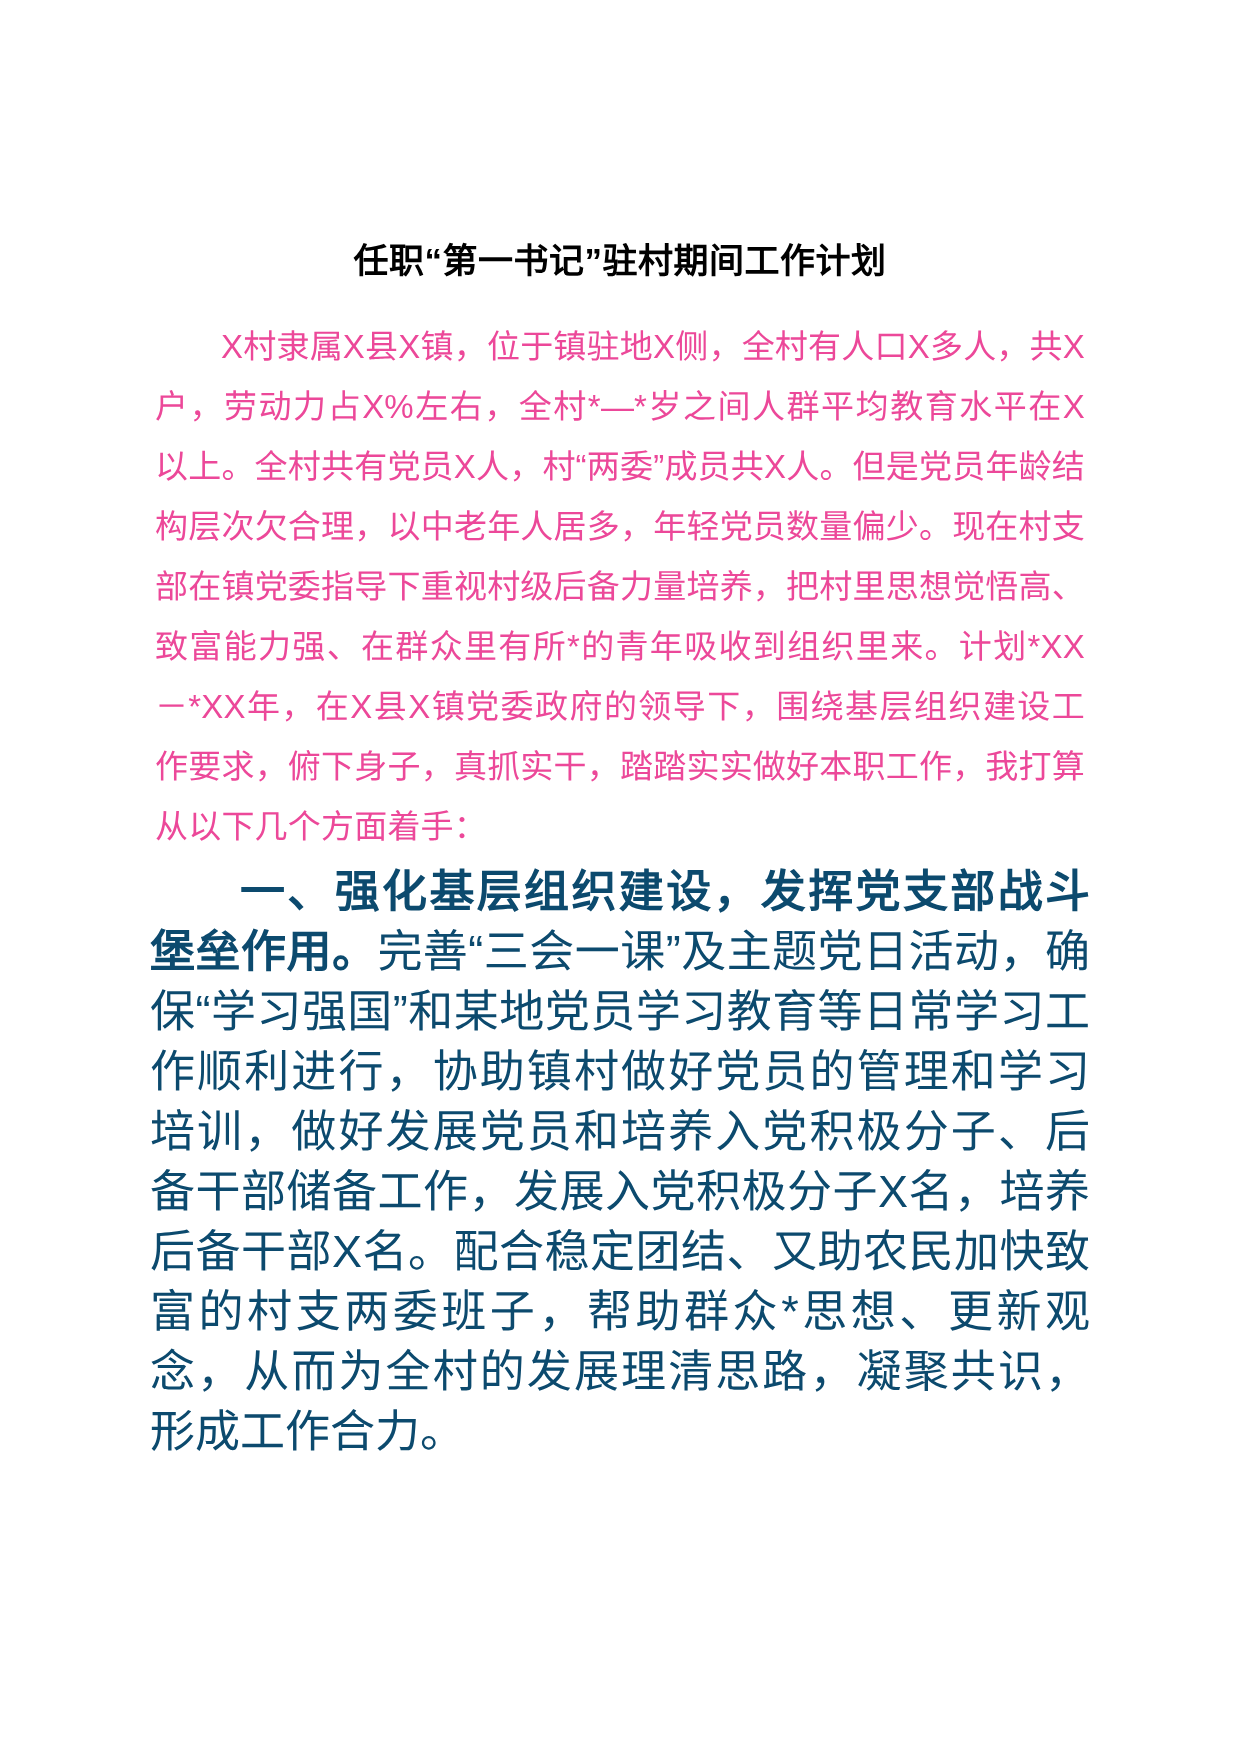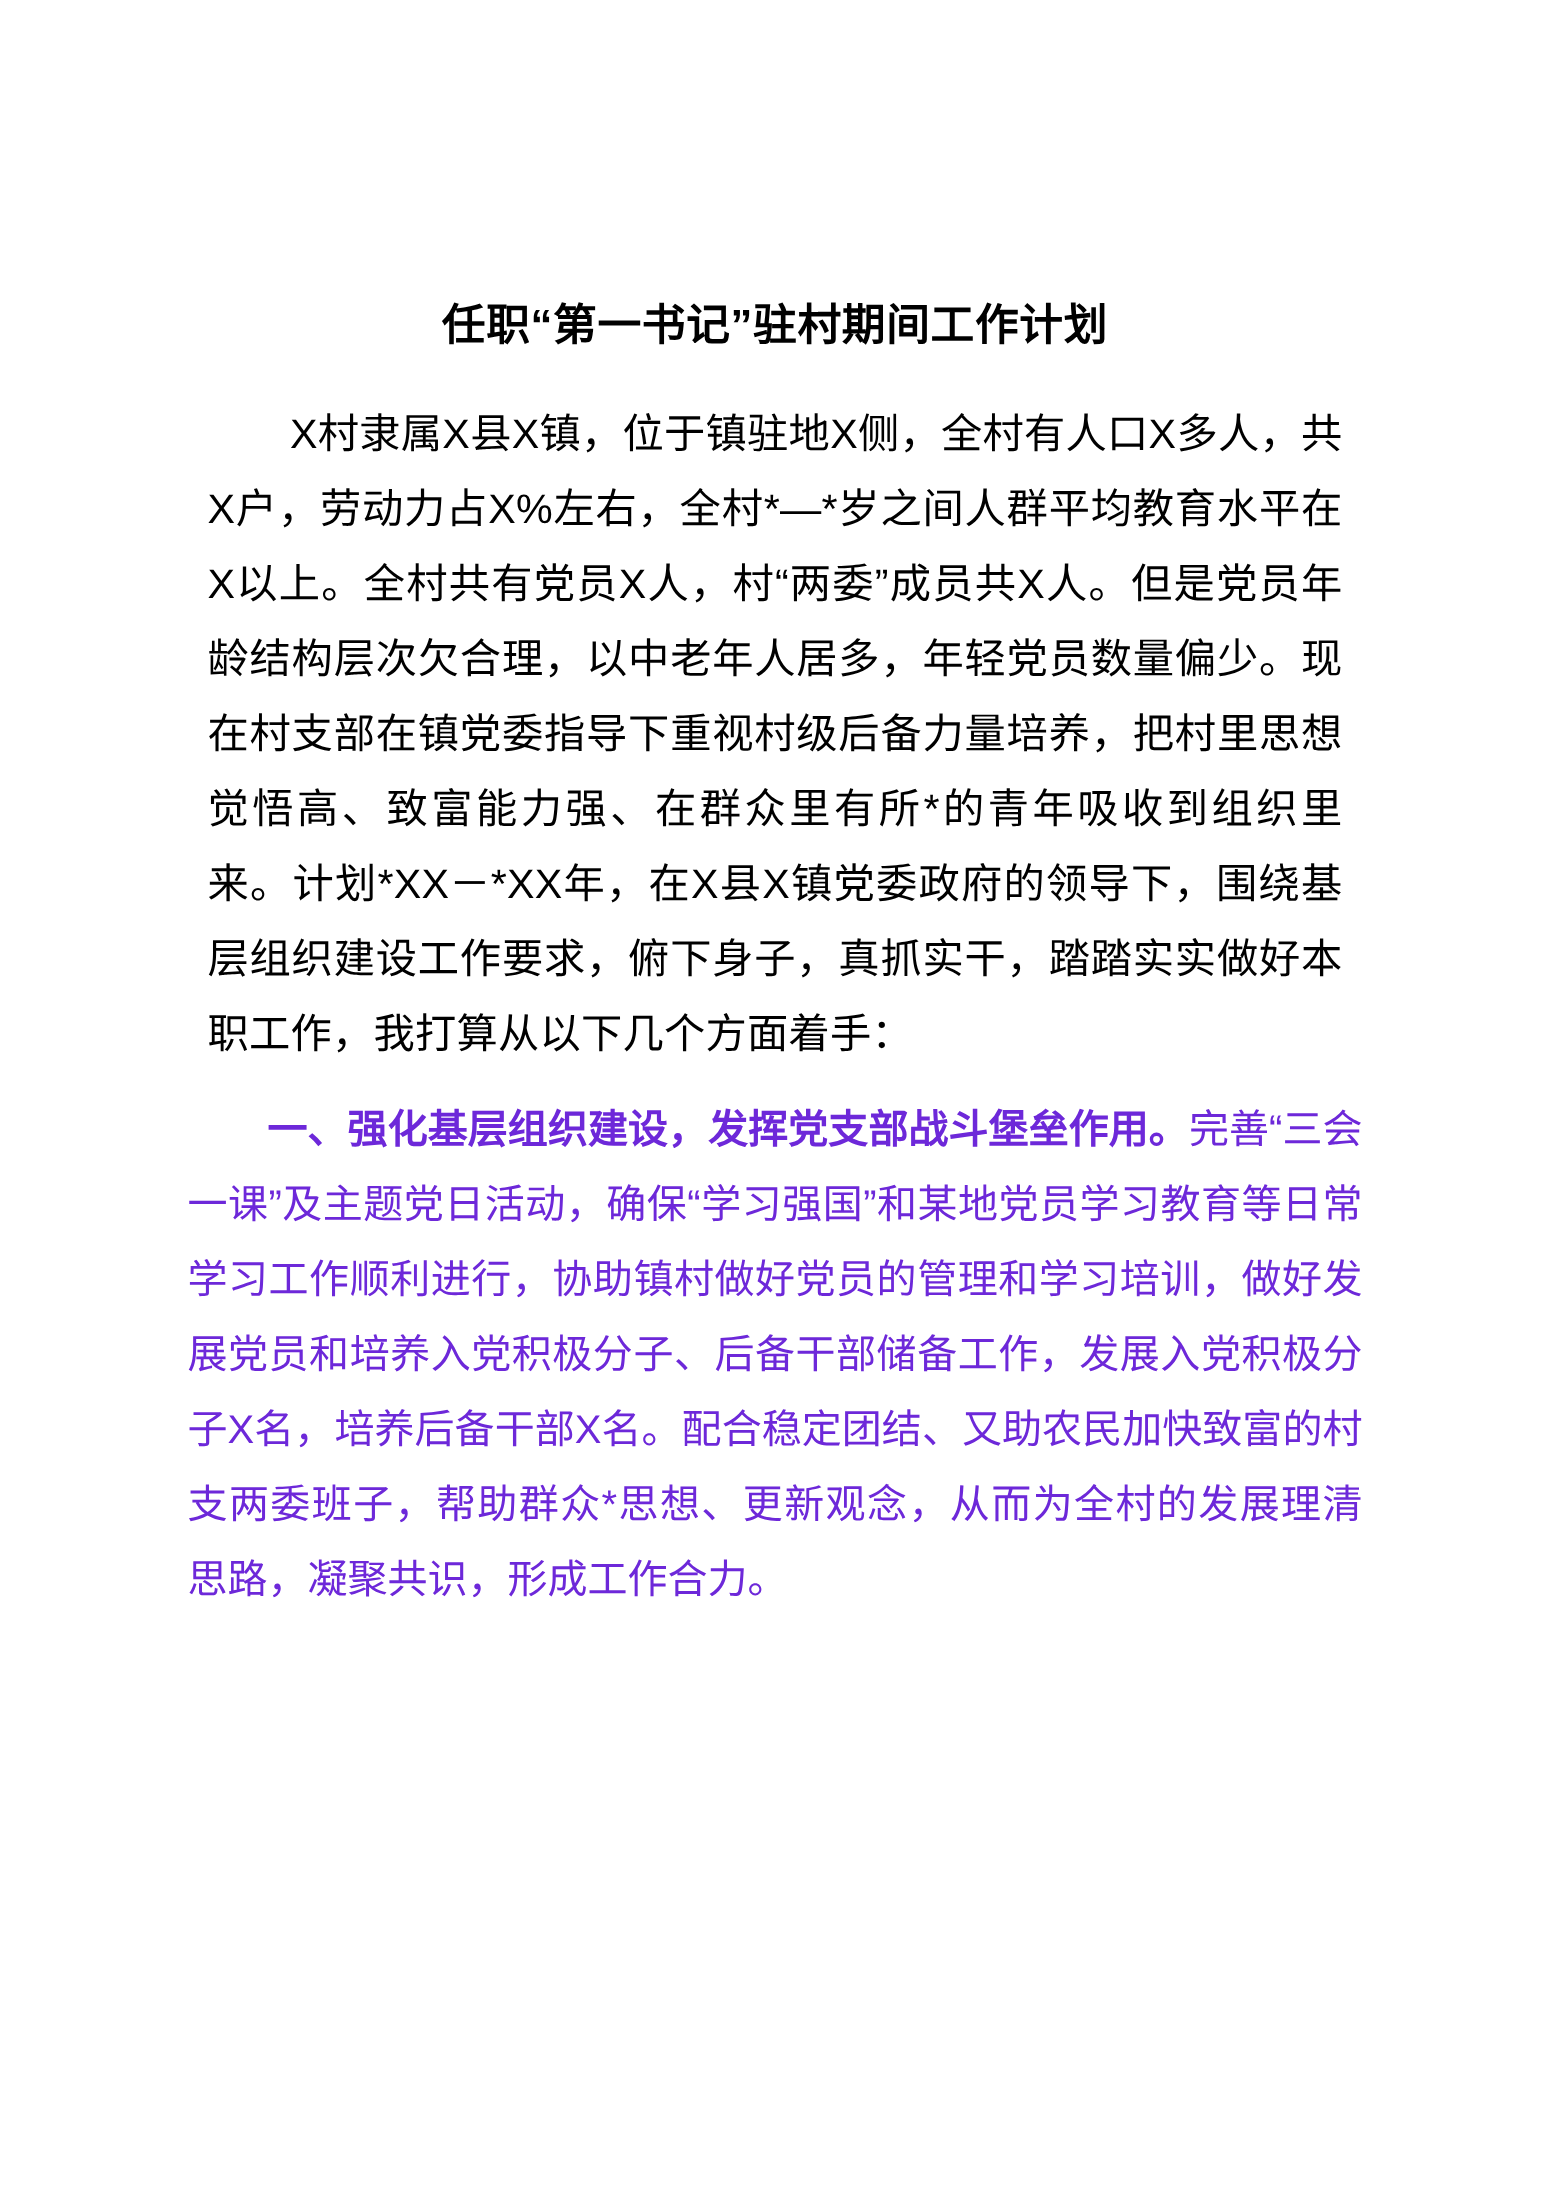--- a/index.html
+++ b/index.html
@@ -31,35 +31,35 @@
     line-height: 1.45;
     margin: 0 0 30px 0;
     color: #000;
   }
   .body-para {
     font-size: 33px;
     line-height: 60px;
     text-align: justify;
     text-justify: inter-ideograph;
     text-indent: 2em;
-    margin: 16px;
-    color: #000000;
+    margin: 5px;
+    color: #ec4899;
     letter-spacing: 0.2px;
   }
   .lead-bold {
     font-weight: bold;
   }
   .section-head-para {
-    font-size: 32px;
+    font-size: 45px;
     line-height: 60px;
     text-align: justify;
     text-justify: inter-ideograph;
     text-indent: 2em;
     margin: 0;
-    color: #6d28d9;
+    color: #0c4a6e;
   }
   .cut-off {
     overflow: hidden;
   }
 </style>
 </head>
 <body>
 
 <div class="page">
 

